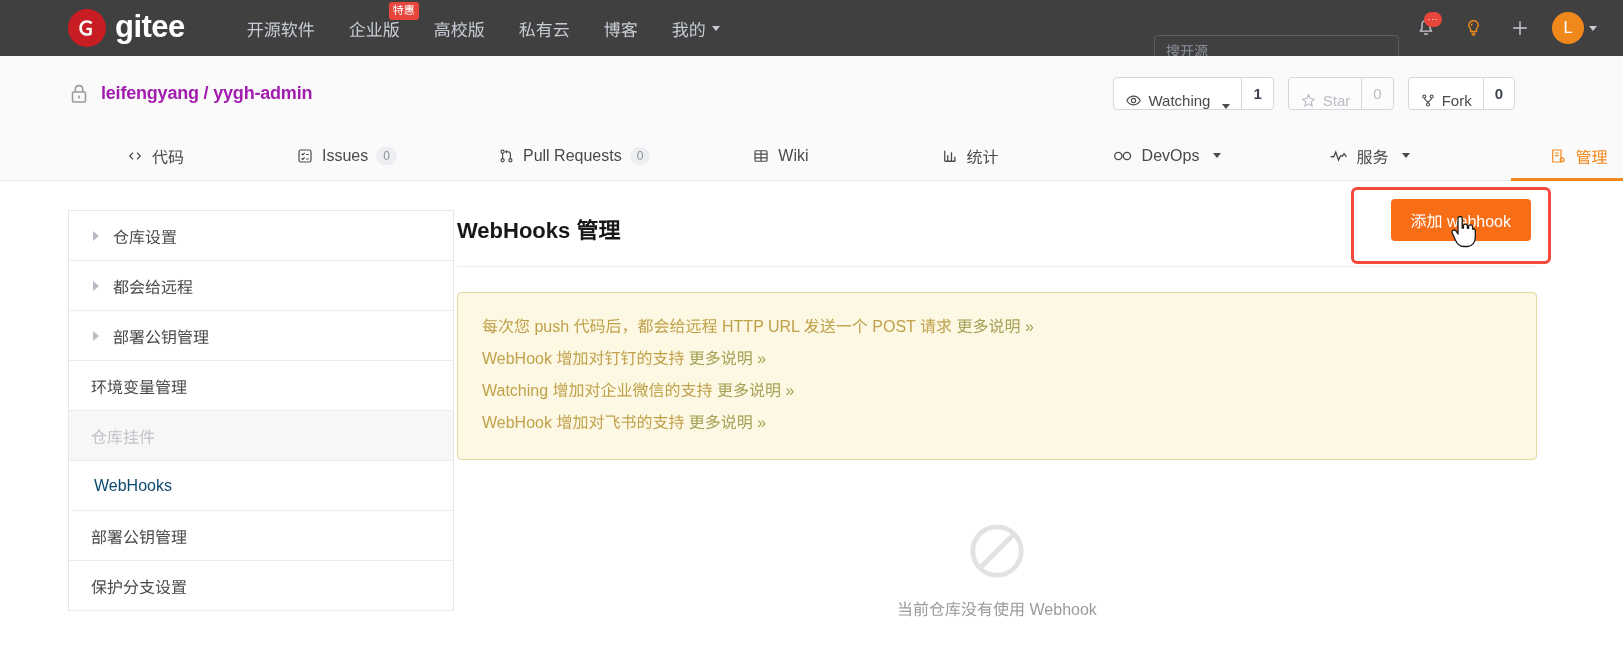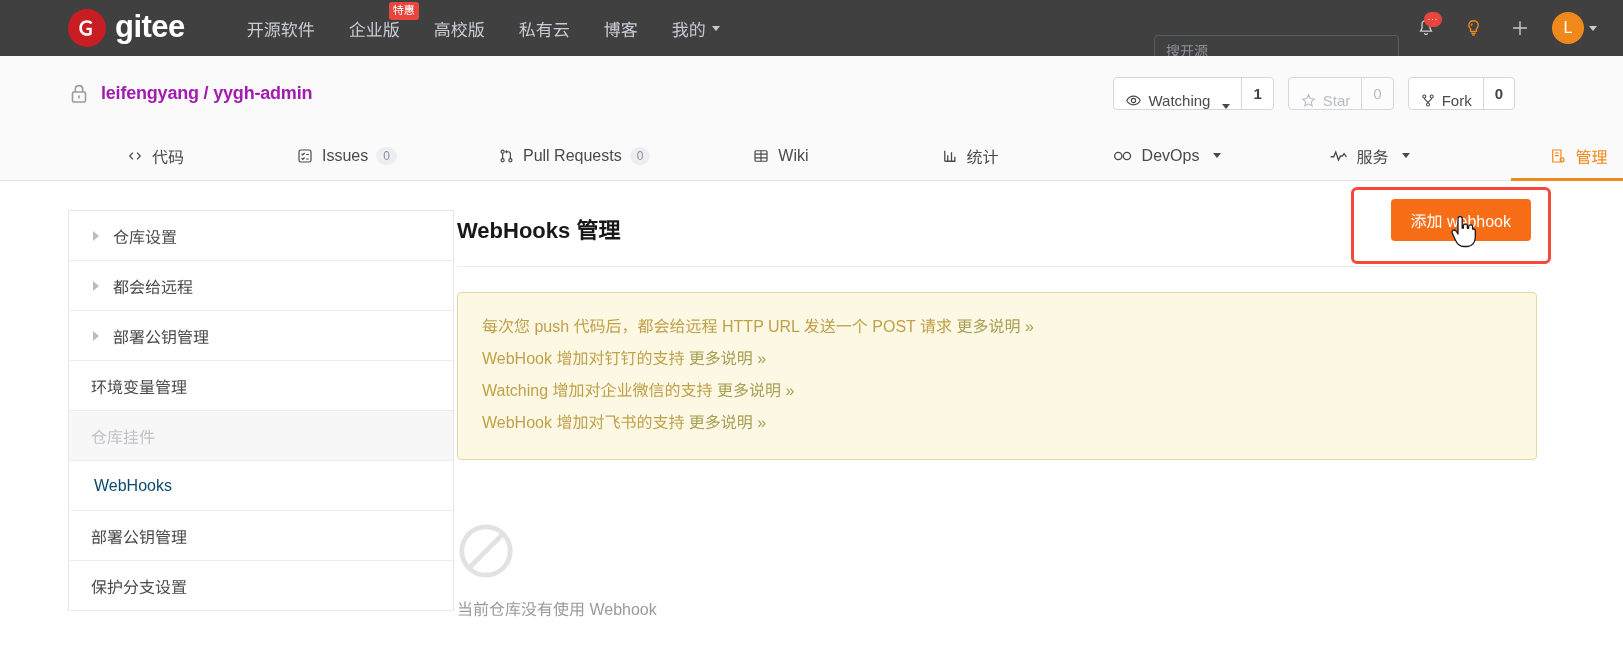--- a/index.html
+++ b/index.html
@@ -316,21 +316,21 @@
     white-space:nowrap;
   }
   .notice-line .lnk {
     color:#a8a056;
     cursor:pointer;
   }
 
   .empty-state {
     margin-top: 62px;
     width:1080px;
-    display:flex; flex-direction:column; 
+    display:flex; flex-direction:column; align-items:center;
   }
   .empty-icon { opacity: .28; }
   .empty-text {
     margin-top: 16px;
     font-size:16px;
     color:#9b9b9b;
   }
 </style>
 </head>
 <body>

